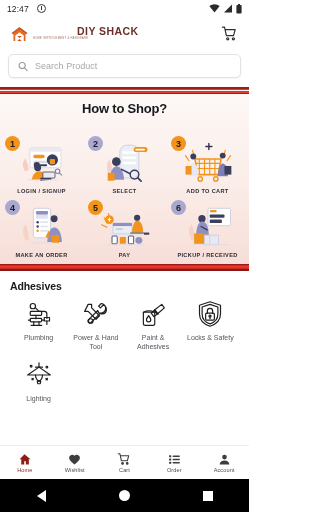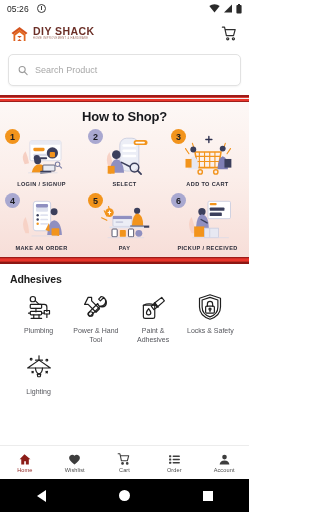--- a/index.html
+++ b/index.html
@@ -27,32 +27,33 @@
   .appbar {
     height:33px; flex:0 0 33px; background:#fff;
     display:flex; align-items:center; padding:0 11px;
   }
   .logo-wrap { display:flex; align-items:center; gap:5px; }
   .logo-mark { width:17px; height:16px; flex:0 0 17px; }
   .logo-text { display:flex; flex-direction:column; line-height:1; }
   .logo-name {
     font-size:10.5px; font-weight:bold; color:#6b2f27;
     letter-spacing:.45px;
+    margin-left:44px;
   }
   .logo-tag {
     font-size:2.6px; color:#9b6a5f; letter-spacing:.35px;
     margin-top:1.5px; transform:scaleY(1.1);
   }
   .appbar-spacer { flex:1; }
   .cart-btn { width:18px; height:18px; display:flex; align-items:center; justify-content:center; }
 
   
   .searchwrap { padding:4px 8px 9px; background:#fff; }
   .searchbox {
-    height:32px; border:1px solid #e2e2e2; border-radius:5px;
+    height:24px; border:1px solid #e2e2e2; border-radius:5px;
     display:flex; align-items:center; padding:0 9px; gap:7px;
     background:#fff; box-shadow:0 1px 2px rgba(0,0,0,.05);
   }
   .search-input {
     border:none; outline:none; background:transparent;
     font-family:"Liberation Sans", sans-serif;
     font-size:9px; color:#3a3a3a; width:100%; padding:0;
   }
   .search-input::placeholder { color:#a8a8a8; }
 
@@ -73,21 +74,21 @@
       #8d1714 76%, #8d1714 100%);
   }
 
   
   .howto {
     flex:0 0 auto; padding:7px 0 6px;
     background:linear-gradient(180deg,#fdf8f6 0%, #fbeeea 48%, #f7ded8 100%);
   }
   .howto-title {
     text-align:center; font-size:13px; font-weight:bold;
-    color:#17181c; letter-spacing:-.2px; margin-bottom:5px;
+    color:#17181c; letter-spacing:-.2px; margin-bottom:20px;
   }
   .steps-row { display:flex; }
   .step { flex:1; display:flex; flex-direction:column; align-items:center; position:relative; }
   .step-badge {
     width:15px; height:15px; border-radius:50%;
     display:flex; align-items:center; justify-content:center;
     font-size:9px; font-weight:bold; color:#1b1c22;
     position:absolute; left:5px; top:0; z-index:3;
   }
   .step-art { width:56px; height:45px; margin-top:4px; }
@@ -130,21 +131,21 @@
   .sys-back { width:0; height:0; border-top:6px solid transparent; border-bottom:6px solid transparent; border-right:9px solid #fff; }
   .sys-home { width:11px; height:11px; border-radius:50%; background:#fff; }
   .sys-recent { width:10px; height:10px; background:#fff; }
 </style>
 </head>
 <body>
 
 <div class="phone">
 
   <div class="statusbar">
-    <span class="sb-time">05:26</span>
+    <span class="sb-time">12:47</span>
     <span class="sb-appicon"></span>
     <span class="sb-spacer"></span>
     <span class="sb-right">
       <svg width="11" height="9" viewBox="0 0 11 9">
         <path d="M5.5 8.5 L0.3 2.1 A8 8 0 0 1 10.7 2.1 Z" fill="#2b2b2b"></path>
       </svg>
       <svg width="10" height="9" viewBox="0 0 10 9">
         <path d="M9 0.5 L9 8.5 L1 8.5 Z" fill="#2b2b2b"></path>
       </svg>
       <svg width="6" height="10" viewBox="0 0 6 10">

